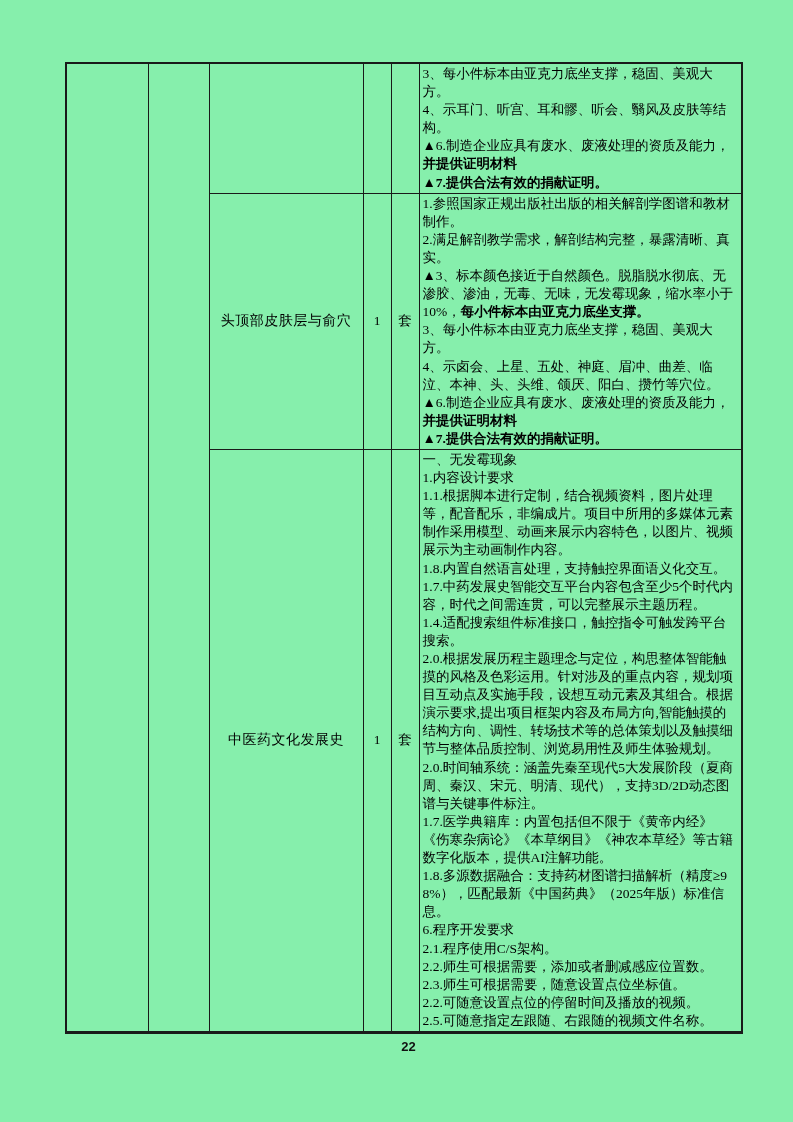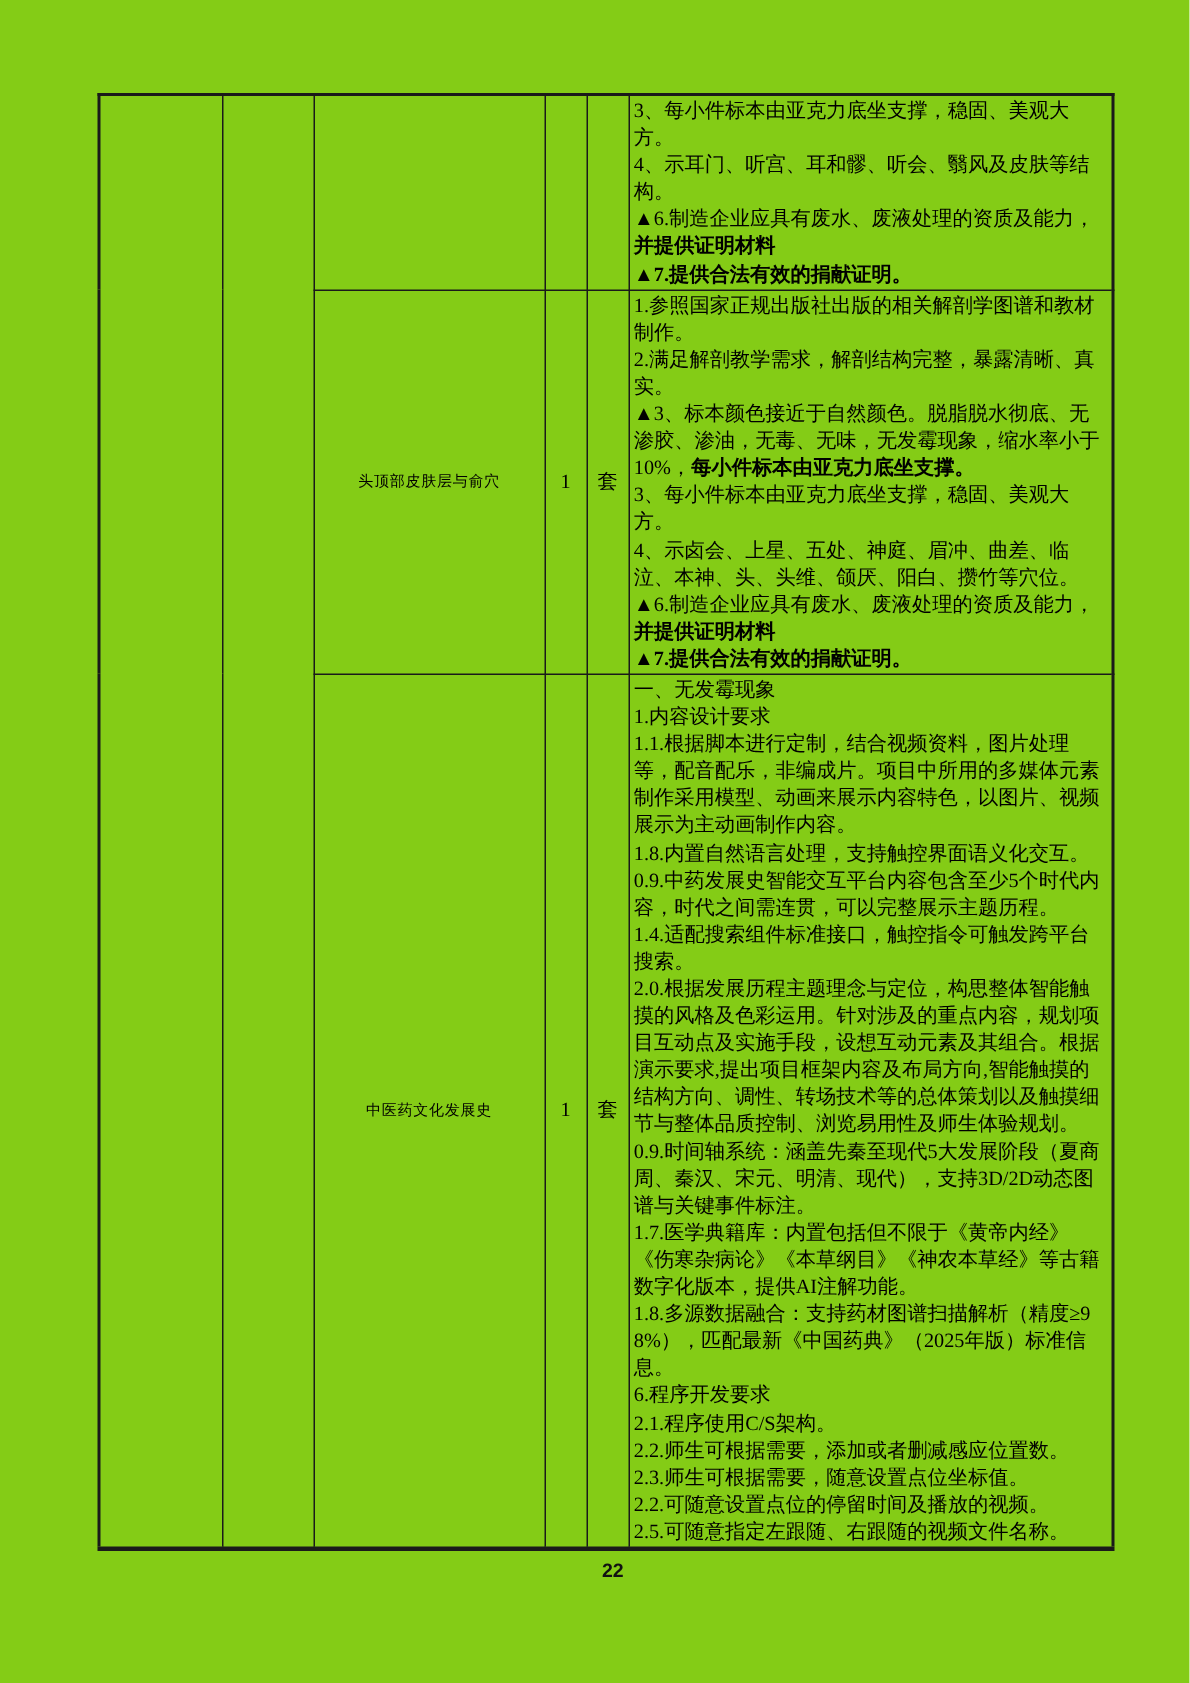--- a/index.html
+++ b/index.html
@@ -1,21 +1,21 @@
 <!DOCTYPE html>
 <html><head>
 <meta charset="utf-8">
 <style>
   * { margin: 0; padding: 0; box-sizing: border-box; }
   html, body { background: #ffffff; }
   .page {
     position: relative;
     width: 793px;
     height: 1122px;
-    background: #84cc16;
+    background: #86efac;
     font-family: "Liberation Serif", "DejaVu Serif", serif;
     color: #000000;
     overflow: hidden;
   }
   table.spec-table {
     position: absolute;
     left: 65px;
     top: 62px;
     width: 676px;
     border-collapse: collapse;
@@ -26,21 +26,21 @@
   table.spec-table td {
     border: 1px solid #1a1a1a;
     vertical-align: middle;
     overflow: hidden;
   }
   tr.r1 { height: 129px; }
   tr.r2 { height: 254px; }
   tr.r3 { height: 580px; }
   td.cell-name {
     text-align: center;
-    font-size: 10px;
+    font-size: 14px;
     letter-spacing: 0.5px;
   }
   td.cell-qty, td.cell-unit {
     text-align: center;
     font-size: 13.5px;
   }
   td.cell-spec {
     vertical-align: top;
     padding: 1px 3px;
     font-size: 13.5px;
@@ -109,24 +109,24 @@
       </tr>
       <tr class="r3">
         <td class="cell-name">中医药文化发展史</td>
         <td class="cell-qty">1</td>
         <td class="cell-unit">套</td>
         <td class="cell-spec">
             <div class="par"><span class="seg">一、无发霉现象</span></div>
             <div class="par"><span class="seg">1.内容设计要求</span></div>
             <div class="par"><span class="seg">1.1.根据脚本进行定制，结合视频资料，图片处理等，配音配乐，非编成片。项目中所用的多媒体元素制作采用模型、动画来展示内容特色，以图片、视频展示为主动画制作内容。</span></div>
             <div class="par"><span class="seg">1.8.内置自然语言处理，支持触控界面语义化交互。</span></div>
-            <div class="par"><span class="seg">0.9.中药发展史智能交互平台内容包含至少5个时代内容，时代之间需连贯，可以完整展示主题历程。</span></div>
+            <div class="par"><span class="seg">1.7.中药发展史智能交互平台内容包含至少5个时代内容，时代之间需连贯，可以完整展示主题历程。</span></div>
             <div class="par"><span class="seg">1.4.适配搜索组件标准接口，触控指令可触发跨平台搜索。</span></div>
             <div class="par"><span class="seg">2.0.根据发展历程主题理念与定位，构思整体智能触摸的风格及色彩运用。针对涉及的重点内容，规划项目互动点及实施手段，设想互动元素及其组合。根据演示要求,提出项目框架内容及布局方向,智能触摸的结构方向、调性、转场技术等的总体策划以及触摸细节与整体品质控制、浏览易用性及师生体验规划。</span></div>
-            <div class="par"><span class="seg">0.9.时间轴系统：涵盖先秦至现代5大发展阶段（夏商周、秦汉、宋元、明清、现代），支持3D/2D动态图谱与关键事件标注。</span></div>
+            <div class="par"><span class="seg">2.0.时间轴系统：涵盖先秦至现代5大发展阶段（夏商周、秦汉、宋元、明清、现代），支持3D/2D动态图谱与关键事件标注。</span></div>
             <div class="par"><span class="seg">1.7.医学典籍库：内置包括但不限于《黄帝内经》《伤寒杂病论》《本草纲目》《神农本草经》等古籍数字化版本，提供AI注解功能。</span></div>
             <div class="par"><span class="seg">1.8.多源数据融合：支持药材图谱扫描解析（精度≥98%），匹配最新《中国药典》（2025年版）标准信息。</span></div>
             <div class="par"><span class="seg">6.程序开发要求</span></div>
             <div class="par"><span class="seg">2.1.程序使用C/S架构。</span></div>
             <div class="par"><span class="seg">2.2.师生可根据需要，添加或者删减感应位置数。</span></div>
             <div class="par"><span class="seg">2.3.师生可根据需要，随意设置点位坐标值。</span></div>
             <div class="par"><span class="seg">2.2.可随意设置点位的停留时间及播放的视频。</span></div>
             <div class="par"><span class="seg">2.5.可随意指定左跟随、右跟随的视频文件名称。</span></div>
           </td>
       </tr>

